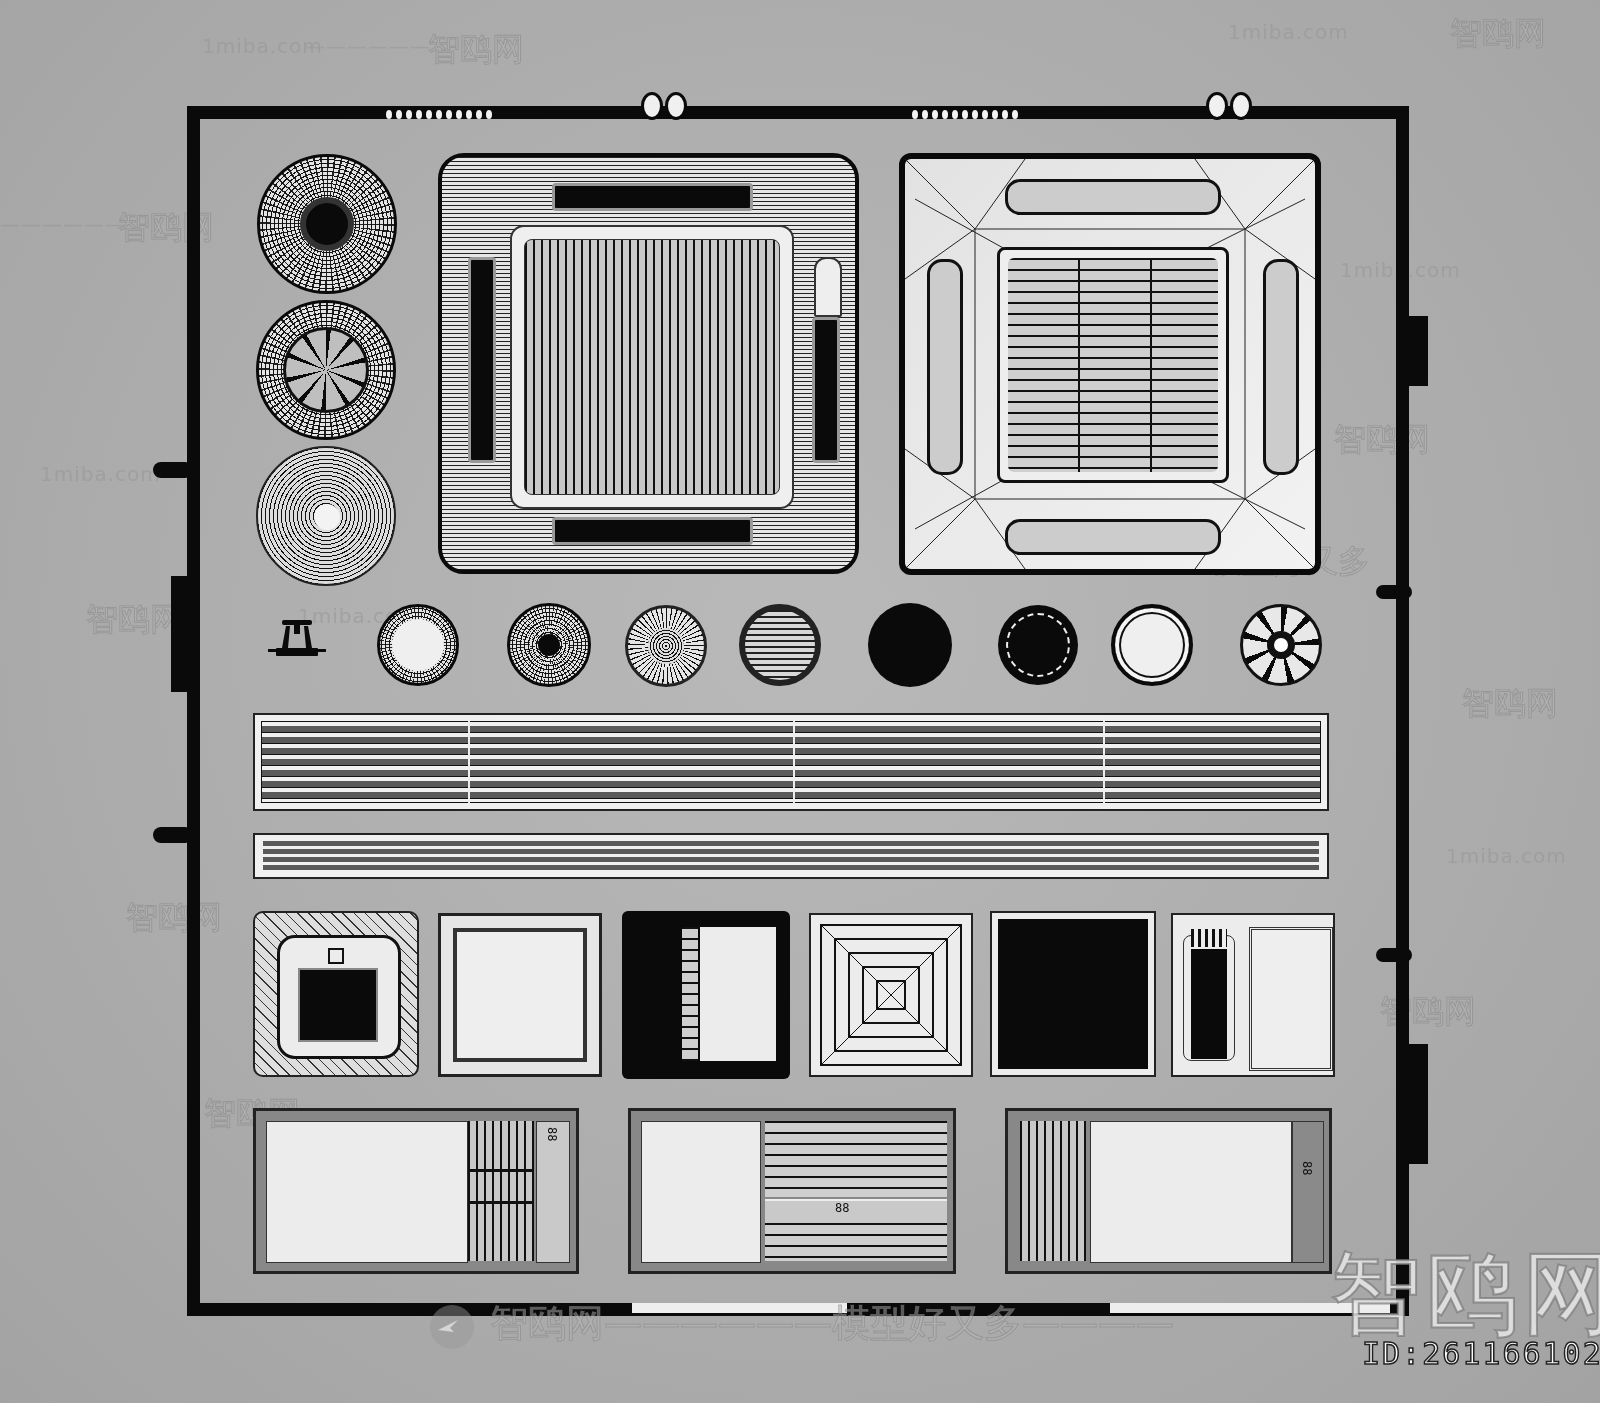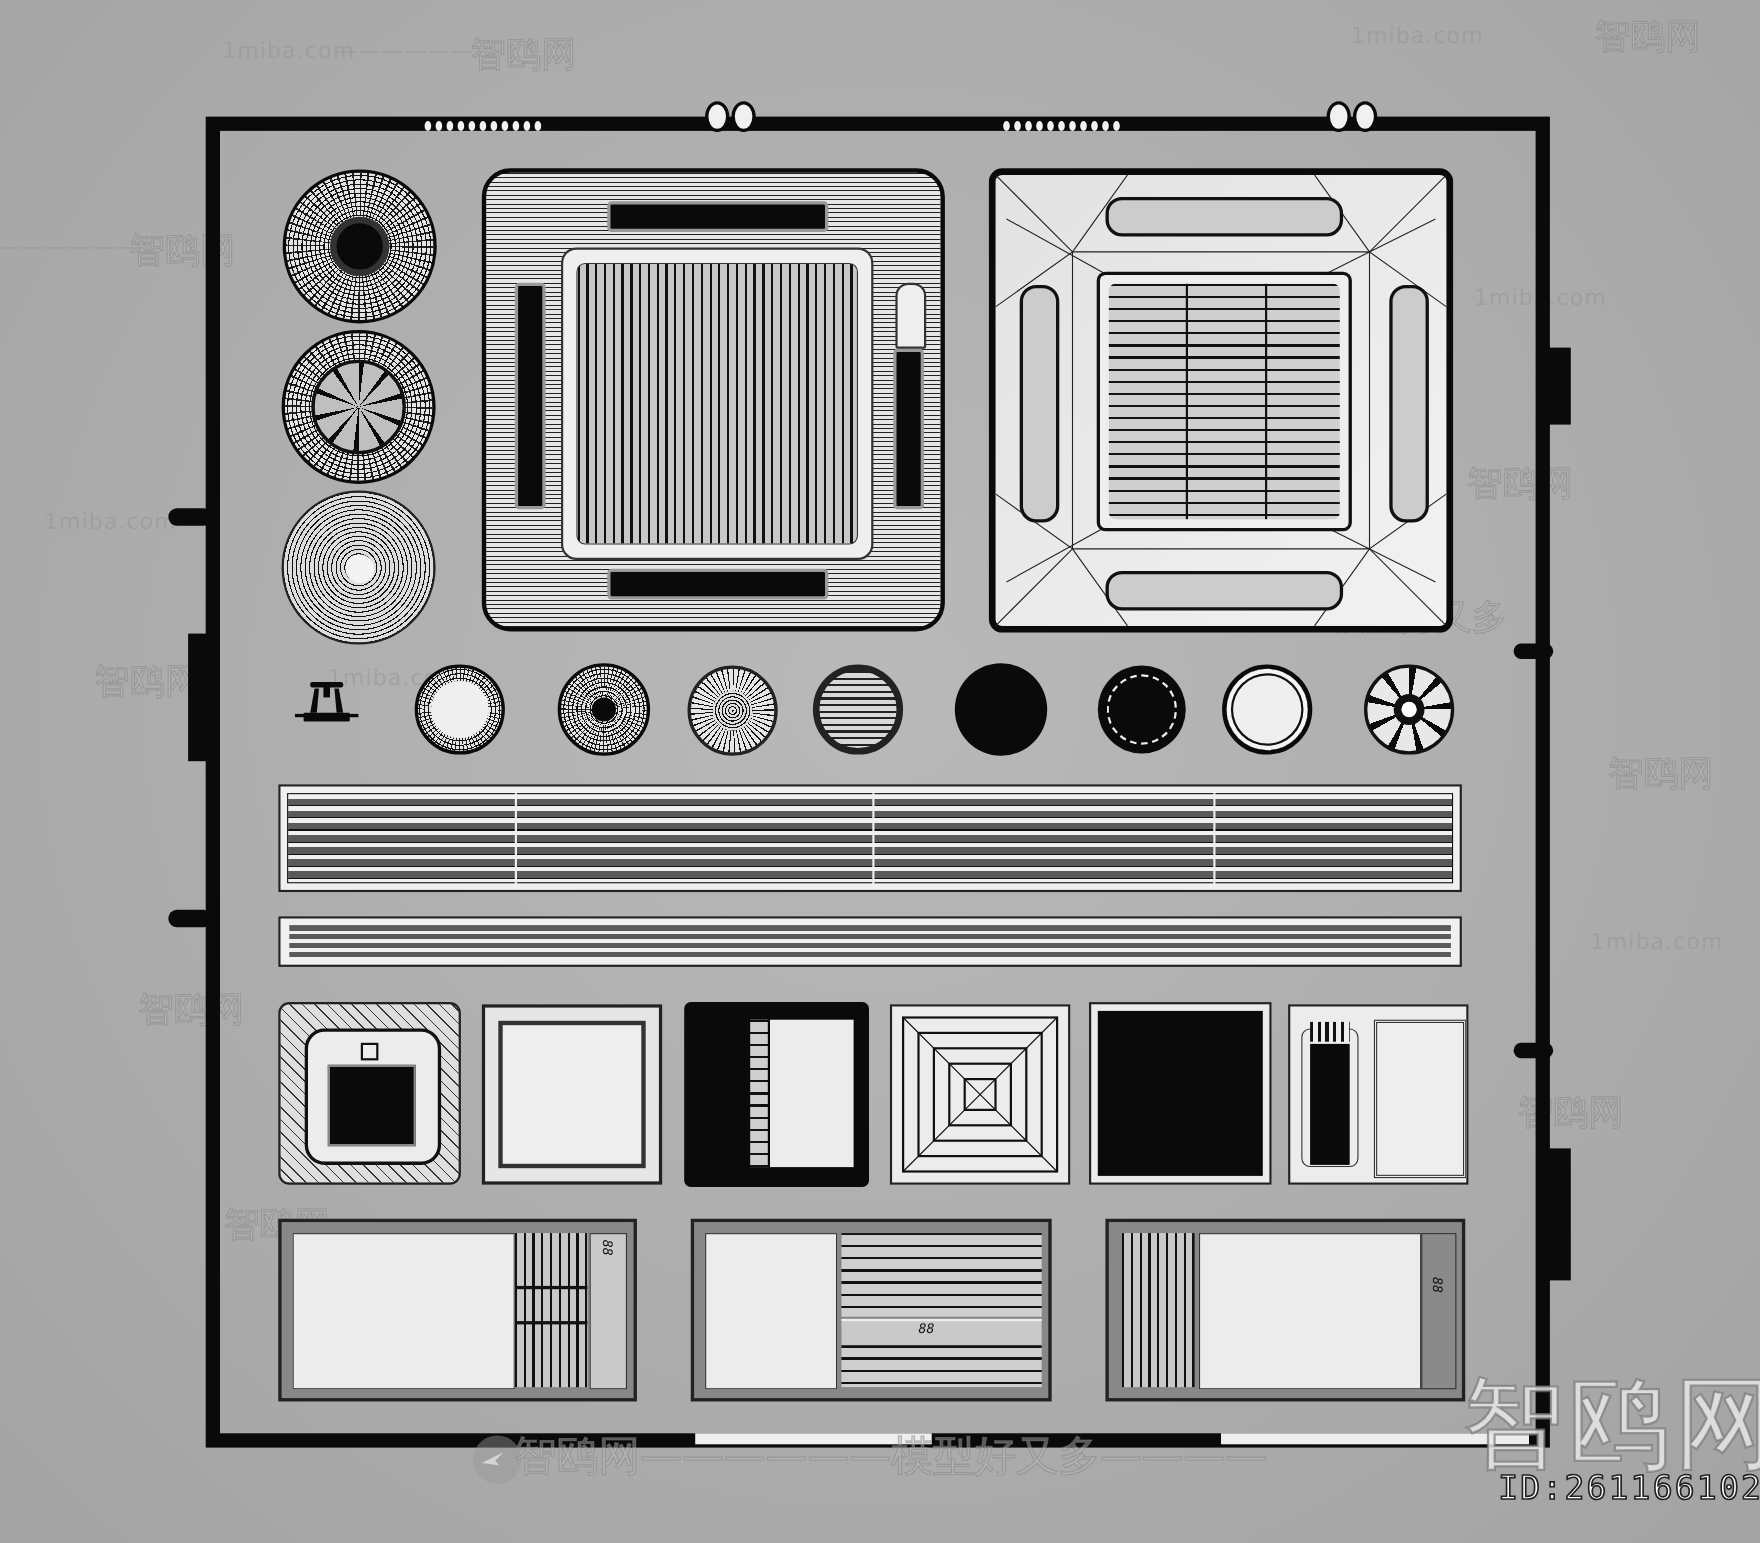--- a/index.html
+++ b/index.html
@@ -19,21 +19,21 @@
   .lamp { width:22px; height:28px; border-radius:50%; background:#f0f0f0; border:3px solid #0a0a0a; box-sizing:border-box; }
   .pipe { background:#0a0a0a; border-radius:10px; }
   .bracket { background:#0a0a0a; }
   .round { border-radius:50%; box-sizing:border-box; }
   .mesh {
     background:
       repeating-radial-gradient(circle, #111 0 1px, transparent 1px 4px),
       repeating-conic-gradient(#222 0 1.5deg, #e4e4e4 1.5deg 6deg);
     border:3px solid #0a0a0a;
   }
-  .panel { box-sizing:border-box;font-style:italic; }
+  .panel { box-sizing:border-box; }
   .slat-h { background: repeating-linear-gradient(180deg, #f0f0f0 0 4px, #5a5a5a 4px 10px, #111 10px 11px); }
   .slat-v { background: repeating-linear-gradient(90deg, #111 0 2px, #c8c8c8 2px 8px); }
   .slat-hh { background: repeating-linear-gradient(180deg, #111 0 2px, #cfcfcf 2px 11px); }
 </style>
 </head>
 <body>
 
 <div class="abs wm" style="left:202px;top:34px;">1miba.com</div>
 <div class="abs wm" style="left:305px;top:34px;color:rgba(150,150,150,.5)">——————</div>
 <div class="abs wm-cn" style="left:428px;top:28px;">智鸥网</div>
@@ -230,15 +230,15 @@
   <div class="abs slat-v" style="left:12px;top:10px;width:66px;height:140px;"></div>
   <div class="abs" style="left:82px;top:10px;width:200px;height:140px;background:#ececec;border:1px solid #333;"></div>
   <div class="abs" style="left:284px;top:10px;width:30px;height:140px;background:#8a8a8a;border:1px solid #333;"></div>
   <div class="abs" style="left:292px;top:50px;font-size:12px;font-family:'DejaVu Sans Mono',monospace;writing-mode:vertical-rl;color:#111;">88</div>
 </div>
 
 <svg class="abs" style="left:428px;top:1300px;" width="54" height="54" viewBox="0 0 54 54">
   <circle cx="24" cy="27" r="22" fill="rgba(150,150,150,0.45)"></circle>
   <path d="M10 30 L30 20 L22 28 L40 46 L26 32 Z" fill="rgba(235,235,235,0.7)"></path>
 </svg>
-<div class="abs wm-cn" style="left:468px;top:1298px;font-size:38px;">智鸥网——————模型好又多————</div>
+<div class="abs wm-cn" style="left:490px;top:1298px;font-size:38px;">智鸥网——————模型好又多————</div>
 <div class="abs wm-big" style="left:1330px;top:1232px;">智鸥网</div>
 <div class="abs wm-id" style="left:1362px;top:1336px;">ID:261166102</div>
 
 </body></html>

